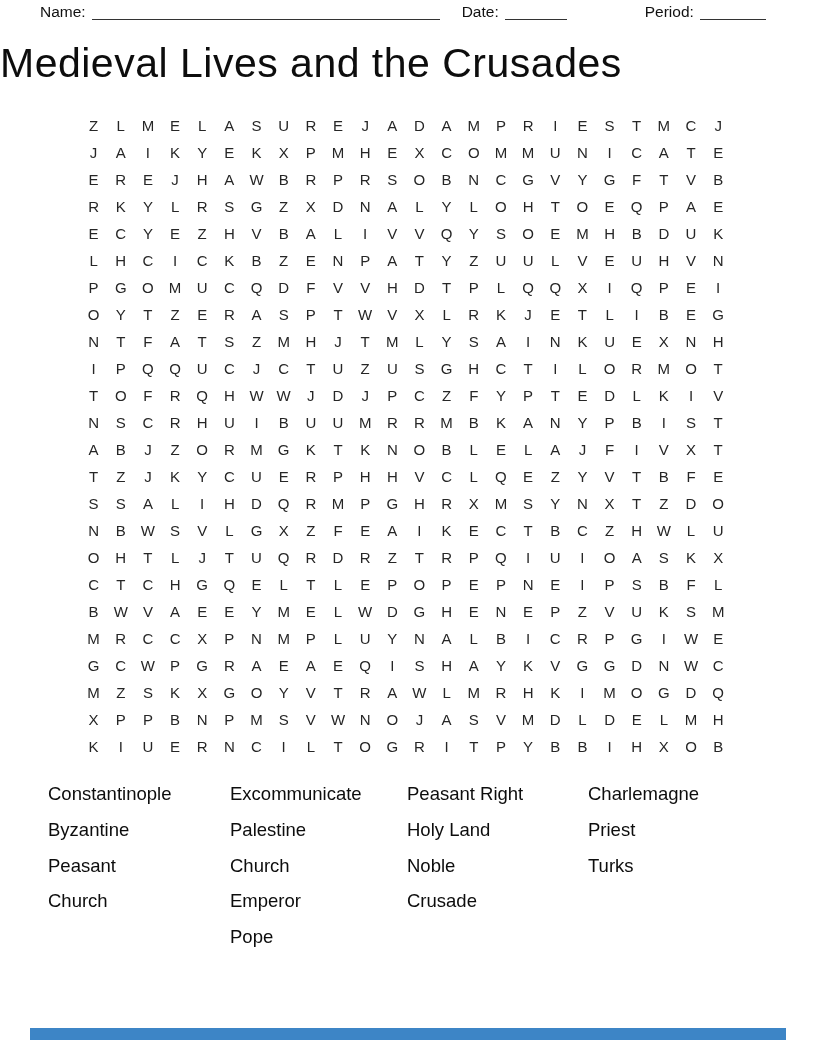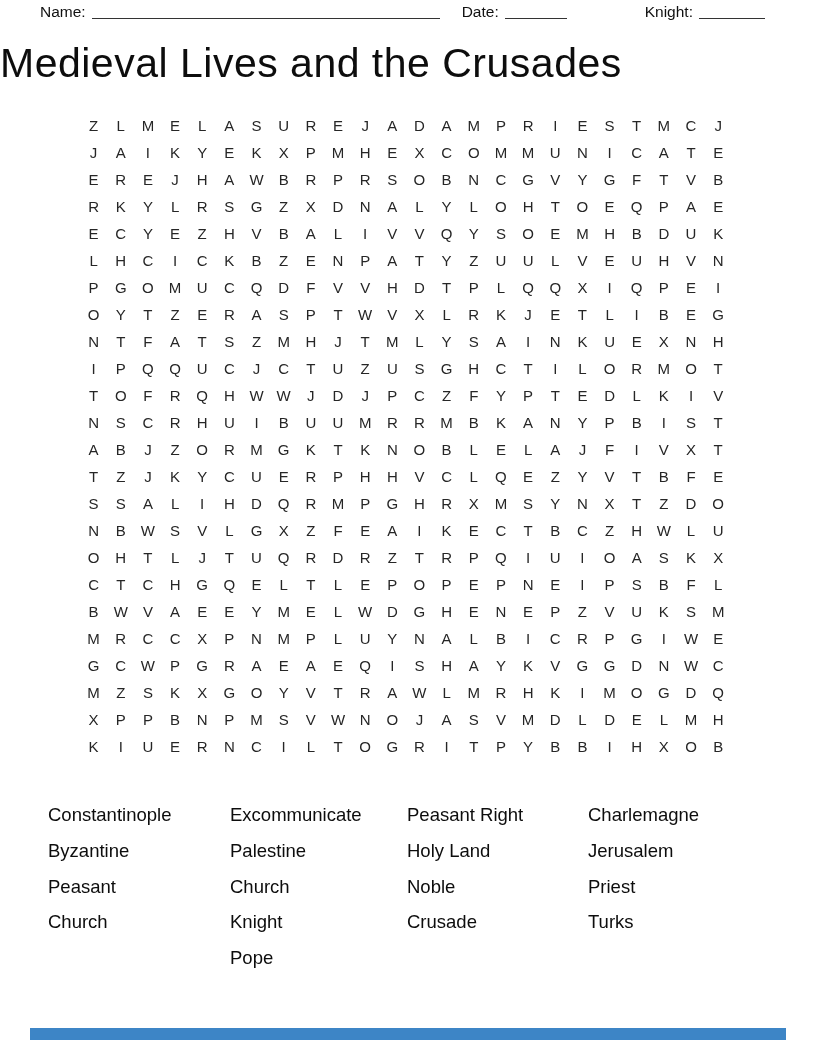--- a/index.html
+++ b/index.html
@@ -4,21 +4,21 @@
 <style>
   html, body { margin:0; padding:0; }
   body {
     width:816px; height:1056px; position:relative; overflow:hidden;
     background:#ffffff; color:#111;
     font-family:"Liberation Sans", sans-serif;
   }
   
   .header {
     position:absolute; top:3px; left:40px; right:21px;
-    display:flex; align-items:flex-start; font-size:15.5px; color:#111;
+    display:flex; align-items:center; font-size:15.5px; color:#111;
     white-space:nowrap;
   }
   .blank-line {
     display:inline-block; border-bottom:1.6px solid #333; height:15px;
     margin-left:6px;
   }
   .blank-name   { width:348px; }
   .blank-date   { width:62px; }
   .blank-period { width:66px; }
   .spacer-1 { width:22px; }
@@ -35,40 +35,40 @@
     grid-auto-rows:27.0px;
   }
   .cell {
     display:flex; align-items:center; justify-content:center;
     font-size:15px; color:#262626;
   }
   
   .words {
     position:absolute; top:776px; left:48px; right:40px;
     display:grid; grid-template-columns:182px 177px 181px auto;
-    font-size:18.5px; color:#0d0d0d;margin-top:21px;
+    font-size:18.5px; color:#0d0d0d;
   }
   .word-item { height:35.75px; line-height:35.75px; }
   
   .footer-bar {
     position:absolute; left:30px; right:30px; bottom:16px; height:12px;
     background:#3d85c6;
   }
 </style>
 </head>
 <body>
 
 <div class="header">
   <span>Name:</span>
   <span class="blank-line blank-name"></span>
   <span class="spacer-1"></span>
   <span>Date:</span>
   <span class="blank-line blank-date"></span>
   <span class="spacer-2"></span>
-  <span>Knight:</span>
+  <span>Period:</span>
   <span class="blank-line blank-period"></span>
 </div>
 
 <div class="title">Medieval Lives and the Crusades</div>
 
 <div class="grid" id="letter-grid">
     <div class="cell">Z</div>
     <div class="cell">L</div>
     <div class="cell">M</div>
     <div class="cell">E</div>
@@ -650,30 +650,29 @@
     <div>
       <div class="word-item">Constantinople</div>
       <div class="word-item">Byzantine</div>
       <div class="word-item">Peasant</div>
       <div class="word-item">Church</div>
     </div>
     <div>
       <div class="word-item">Excommunicate</div>
       <div class="word-item">Palestine</div>
       <div class="word-item">Church</div>
-      <div class="word-item">Knight</div>
+      <div class="word-item">Emperor</div>
       <div class="word-item">Pope</div>
     </div>
     <div>
       <div class="word-item">Peasant Right</div>
       <div class="word-item">Holy Land</div>
       <div class="word-item">Noble</div>
       <div class="word-item">Crusade</div>
     </div>
     <div>
       <div class="word-item">Charlemagne</div>
-      <div class="word-item">Jerusalem</div>
       <div class="word-item">Priest</div>
       <div class="word-item">Turks</div>
     </div>
   </div>
 
 <div class="footer-bar" id="footer-bar" style="background: rgb(61, 133, 198);"></div>
 
 </body></html>

